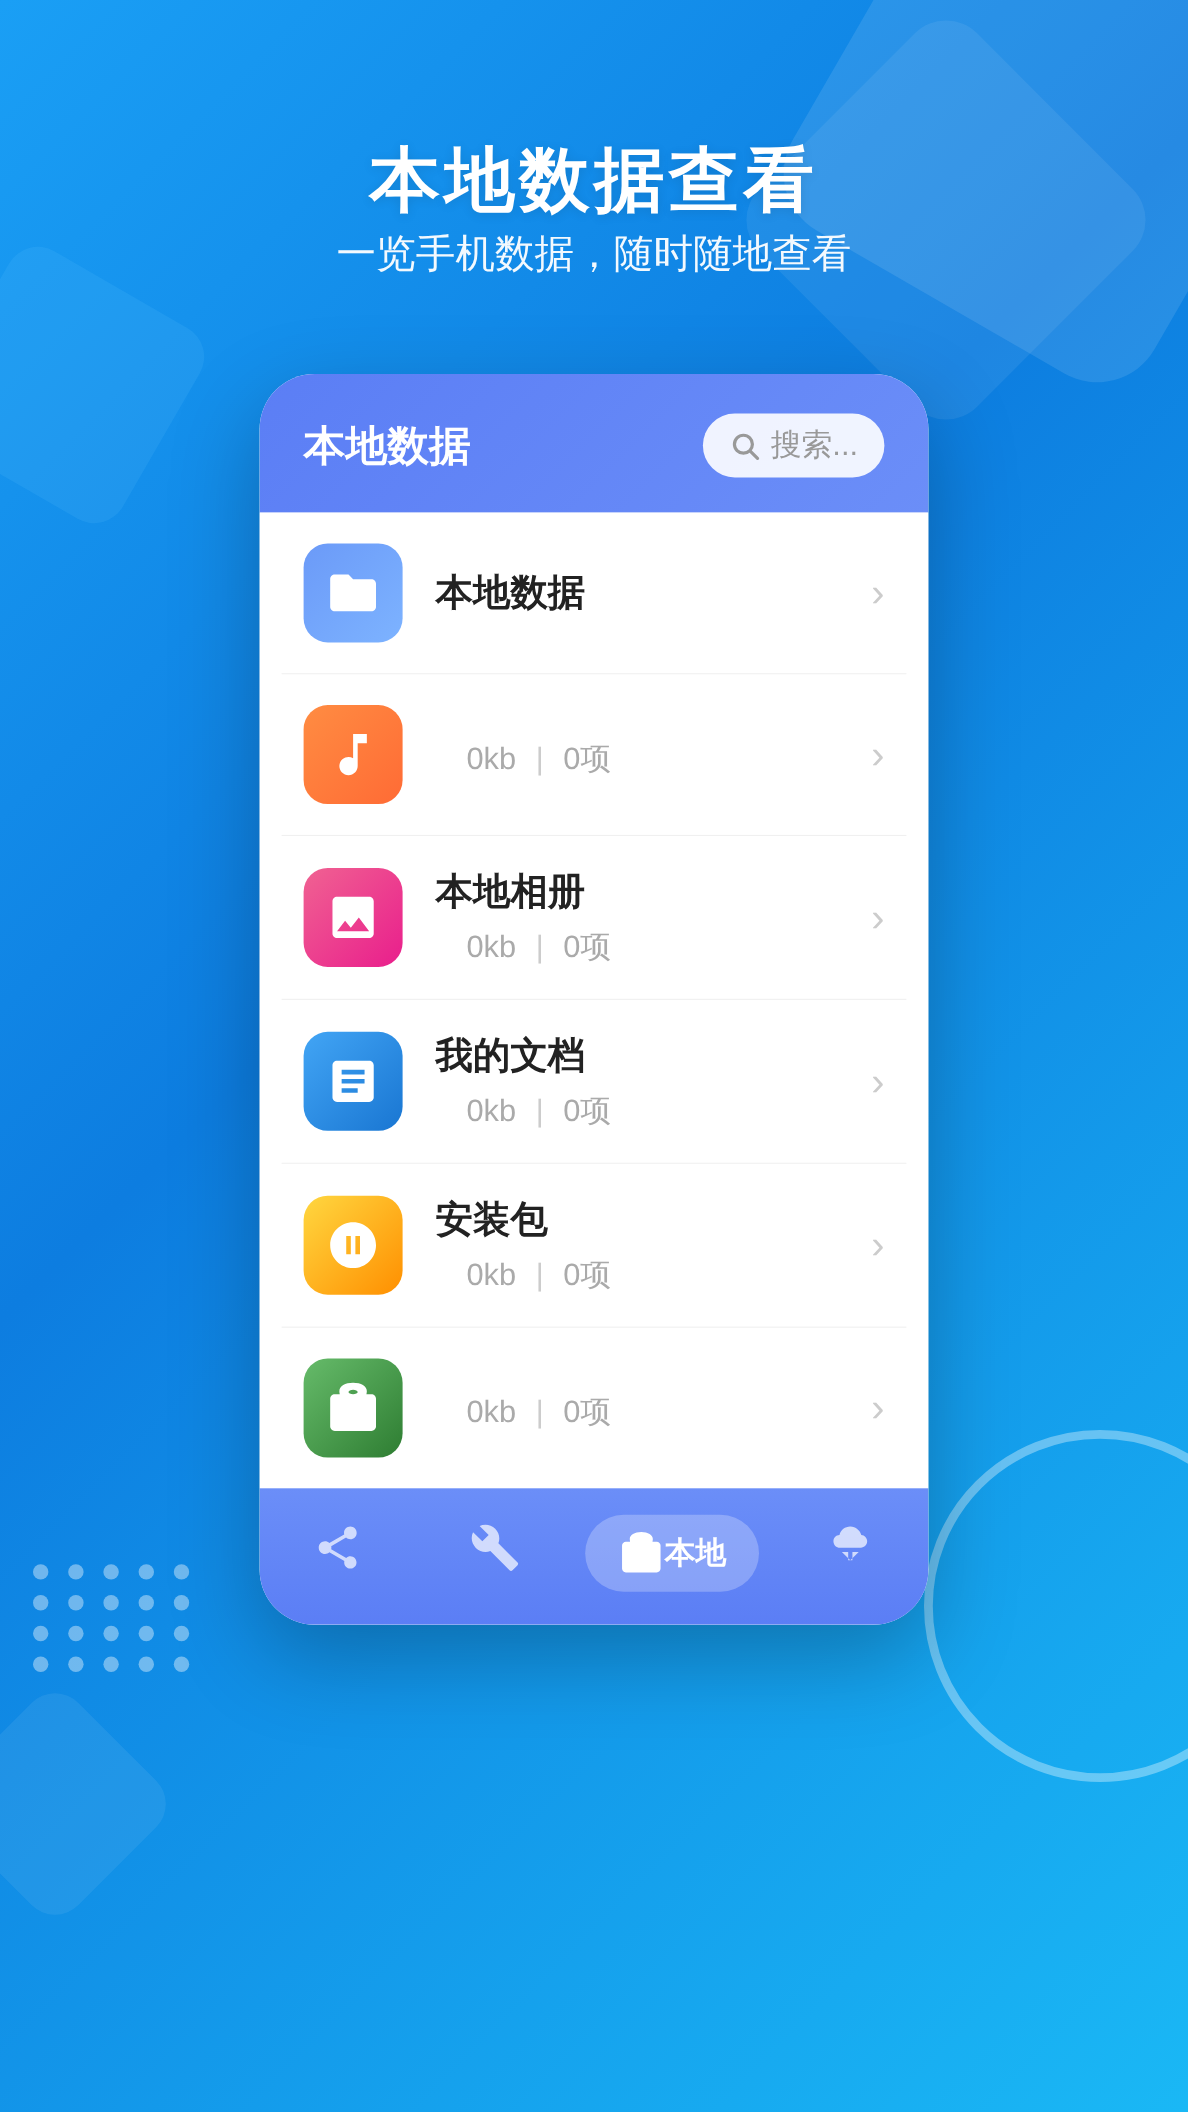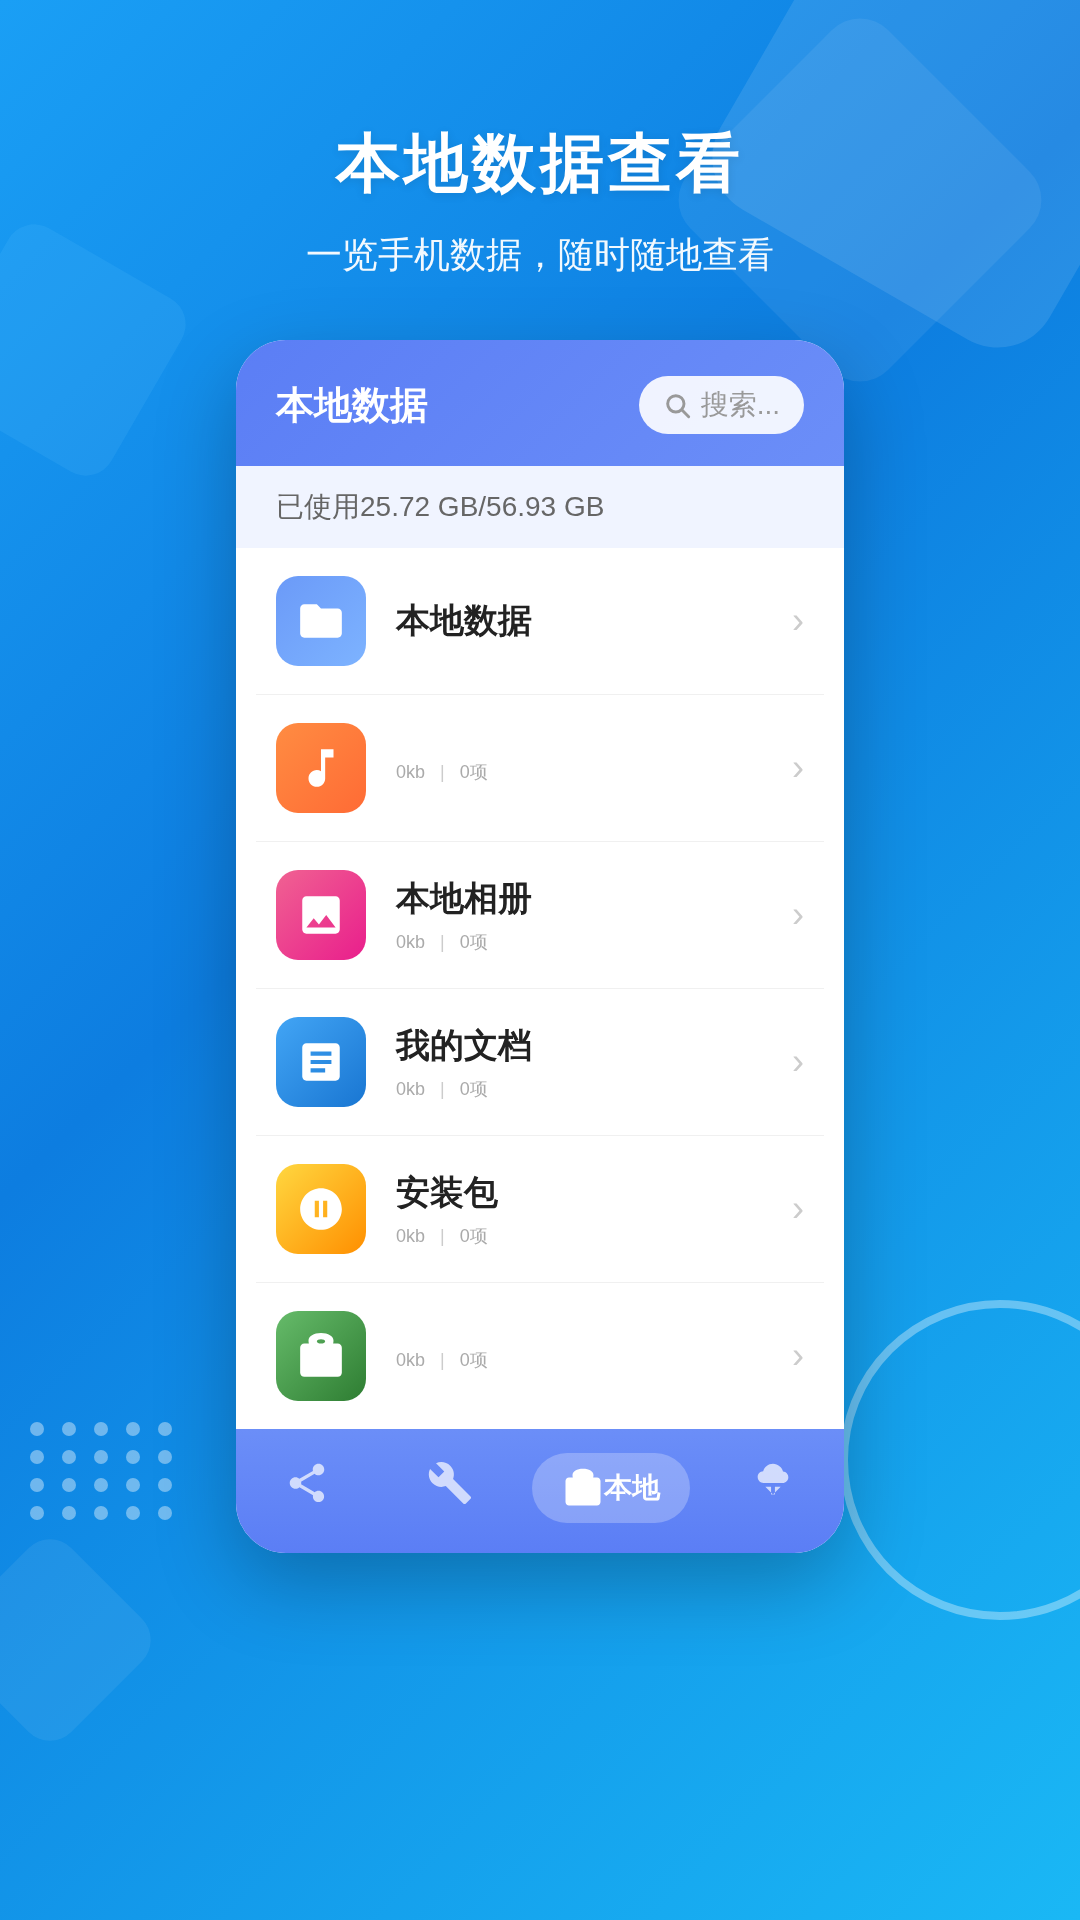--- a/index.html
+++ b/index.html
@@ -81,21 +81,20 @@
     .main-title {
       font-size: 64px;
       font-weight: 900;
       color: white;
       letter-spacing: 4px;
       text-shadow: 0 2px 10px rgba(0,0,0,0.1);
     }
     .sub-title {
       font-size: 36px;
       color: rgba(255,255,255,0.95);
-      margin-top: 24px;
       font-weight: 400;
     }
 
     
     .phone-mockup {
       position: absolute;
       top: 340px;
       left: 50%;
       transform: translateX(-50%);
       width: 608px;
@@ -178,23 +177,24 @@
     .file-info {
       flex: 1;
       margin-left: 30px;
     }
     .file-name {
       font-size: 34px;
       font-weight: 600;
       color: #222;
     }
     .file-meta {
-      font-size: 18px;
+      font-size: 28px;
       color: #aaa;
       margin-top: 8px;
+      margin-left: 28px;
     }
     .file-meta-sep {
       margin: 0 10px;
       color: #ccc;
     }
     .chevron {
       color: #ccc;
       font-size: 36px;
       margin-left: 10px;
     }
@@ -274,23 +274,20 @@
     <span class="app-header-title">本地数据</span>
     <div class="search-btn">
       <svg class="search-icon-svg" viewBox="0 0 24 24" fill="none" stroke="#999" stroke-width="2.5" stroke-linecap="round">
         <circle cx="11" cy="11" r="7"></circle>
         <line x1="16.5" y1="16.5" x2="22" y2="22"></line>
       </svg>
       <span class="search-text">搜索...</span>
     </div>
   </div>
 
-  <div class="storage-bar">
-    <span>已使用25.72 GB/56.93 GB</span>
-  </div>
 
   <div class="file-list">
 
     <div class="file-item">
       <div class="file-icon file-icon-folder">
         <svg width="50" height="50" viewBox="0 0 24 24" fill="white">
           <path d="M10 4H4c-1.1 0-2 .9-2 2v12c0 1.1.9 2 2 2h16c1.1 0 2-.9 2-2V8c0-1.1-.9-2-2-2h-8l-2-2z"></path>
         </svg>
       </div>
       <div class="file-info">

